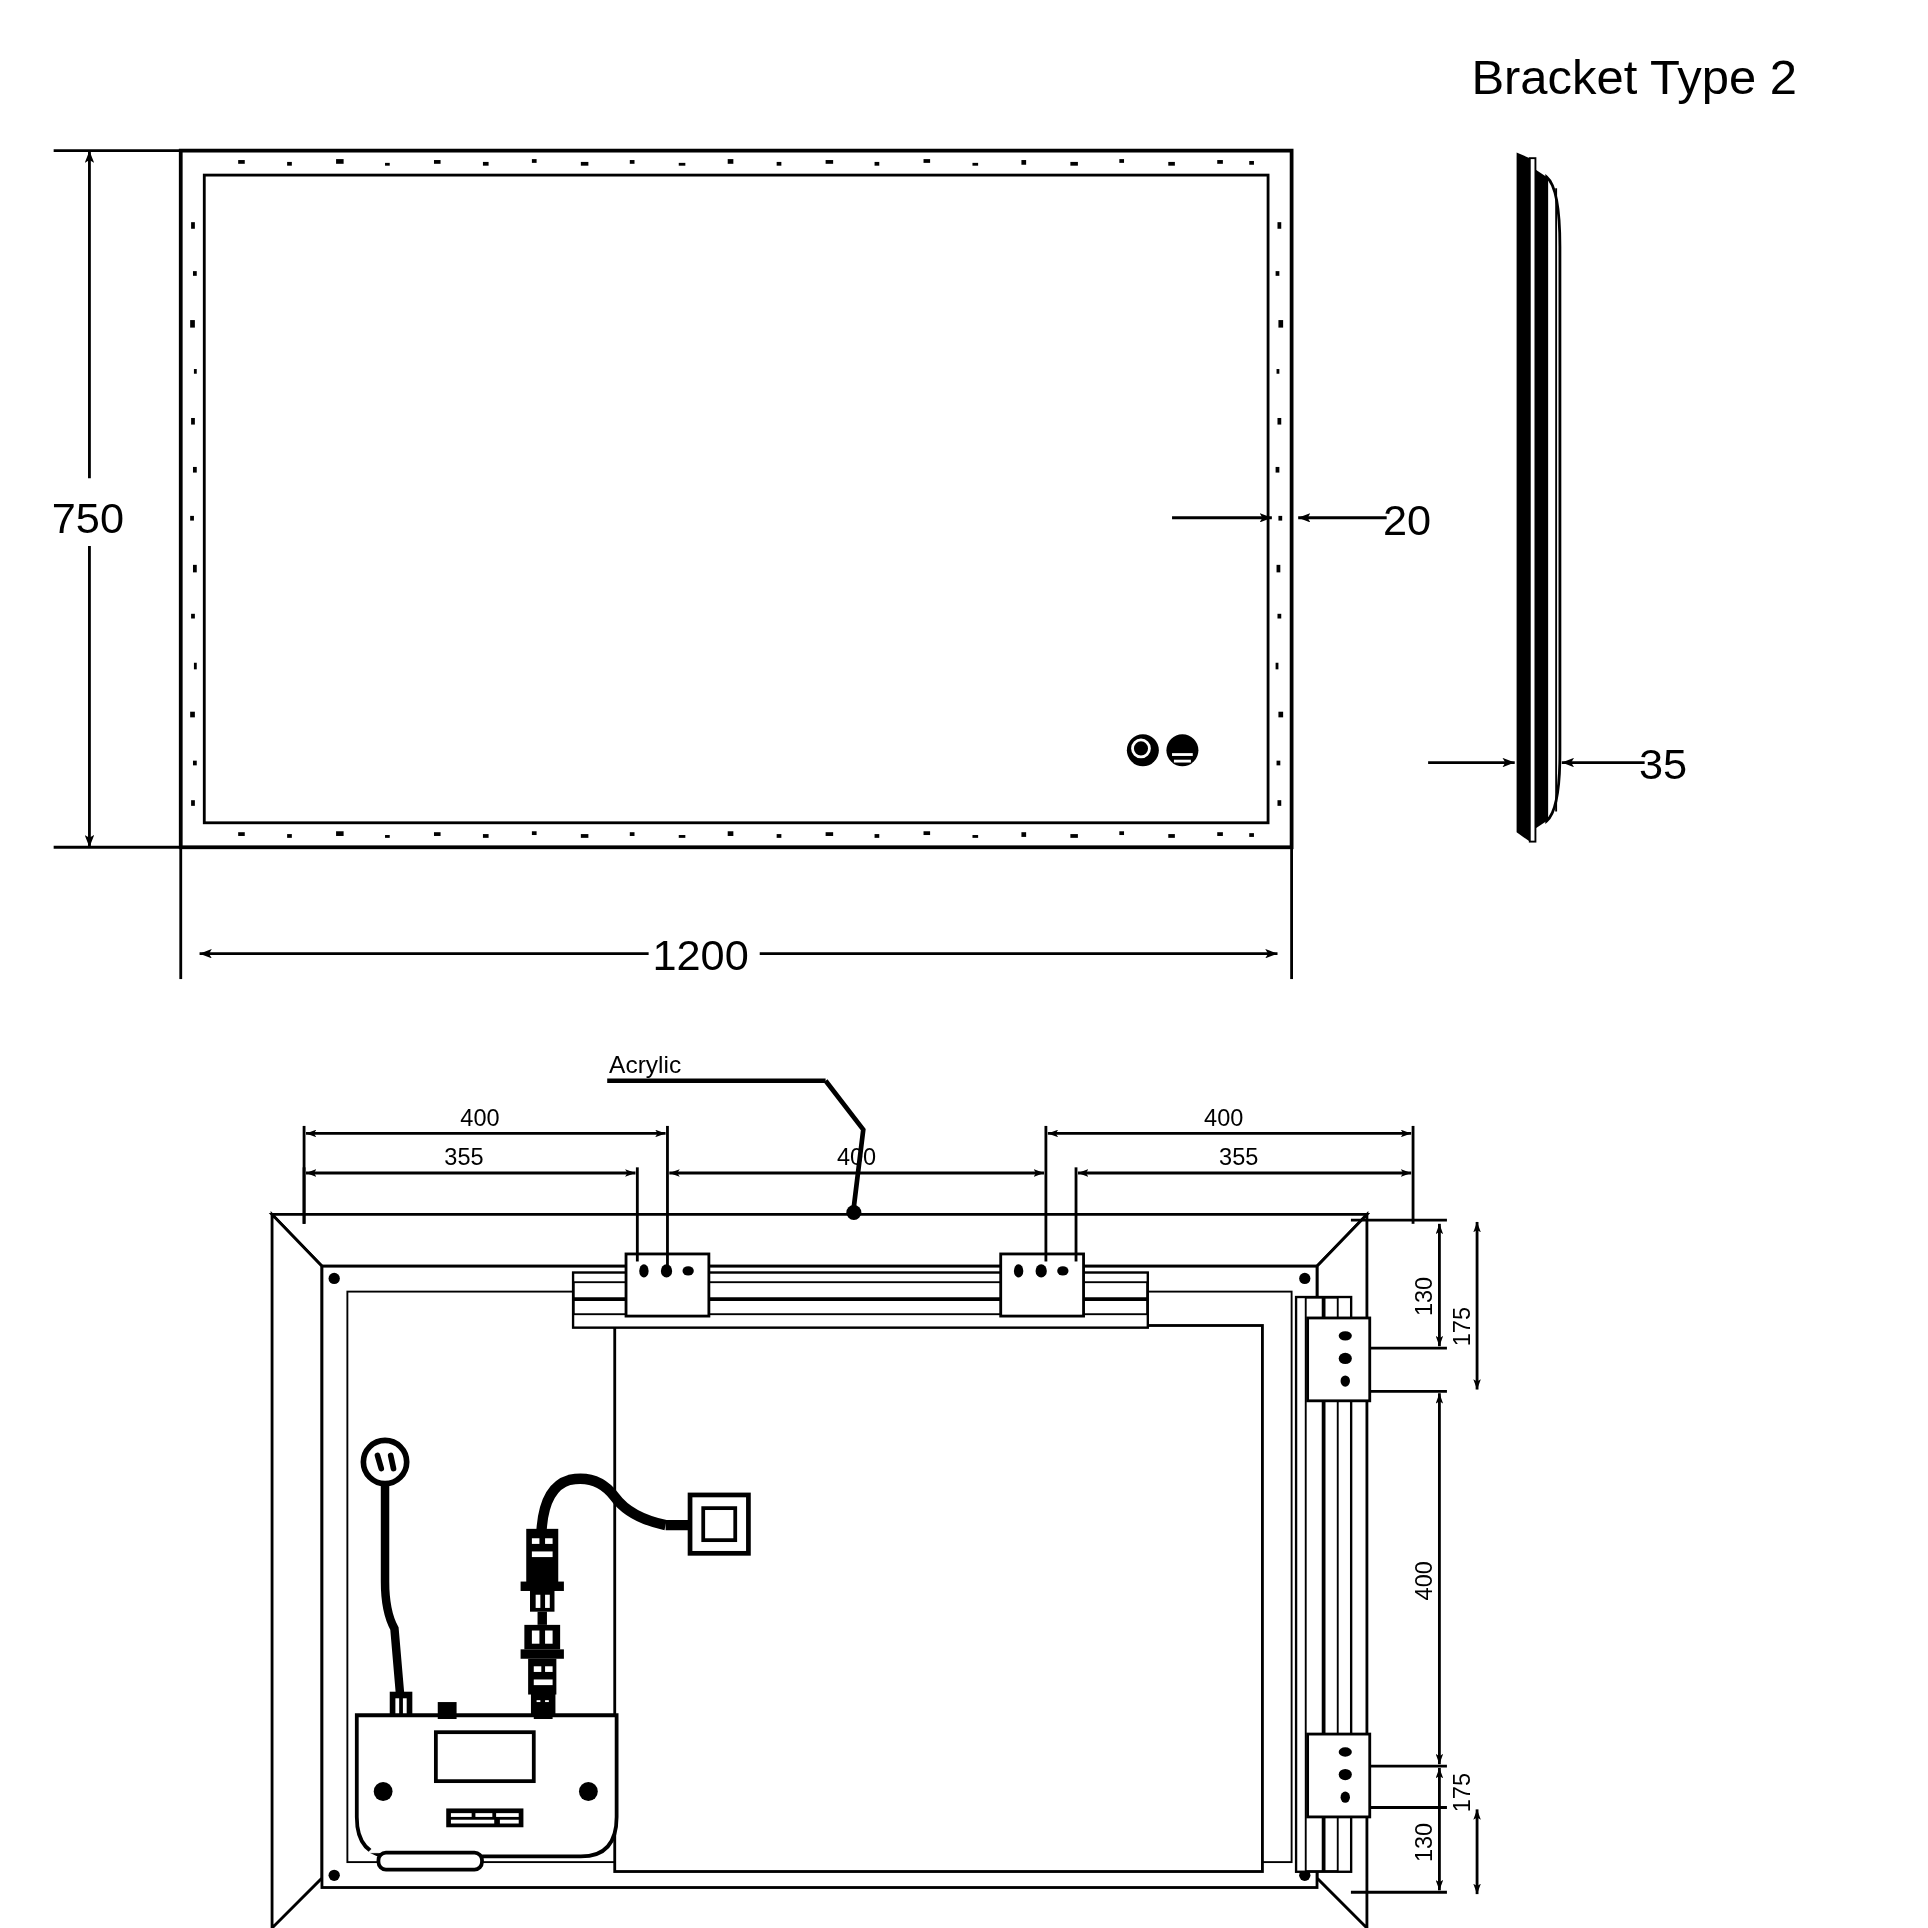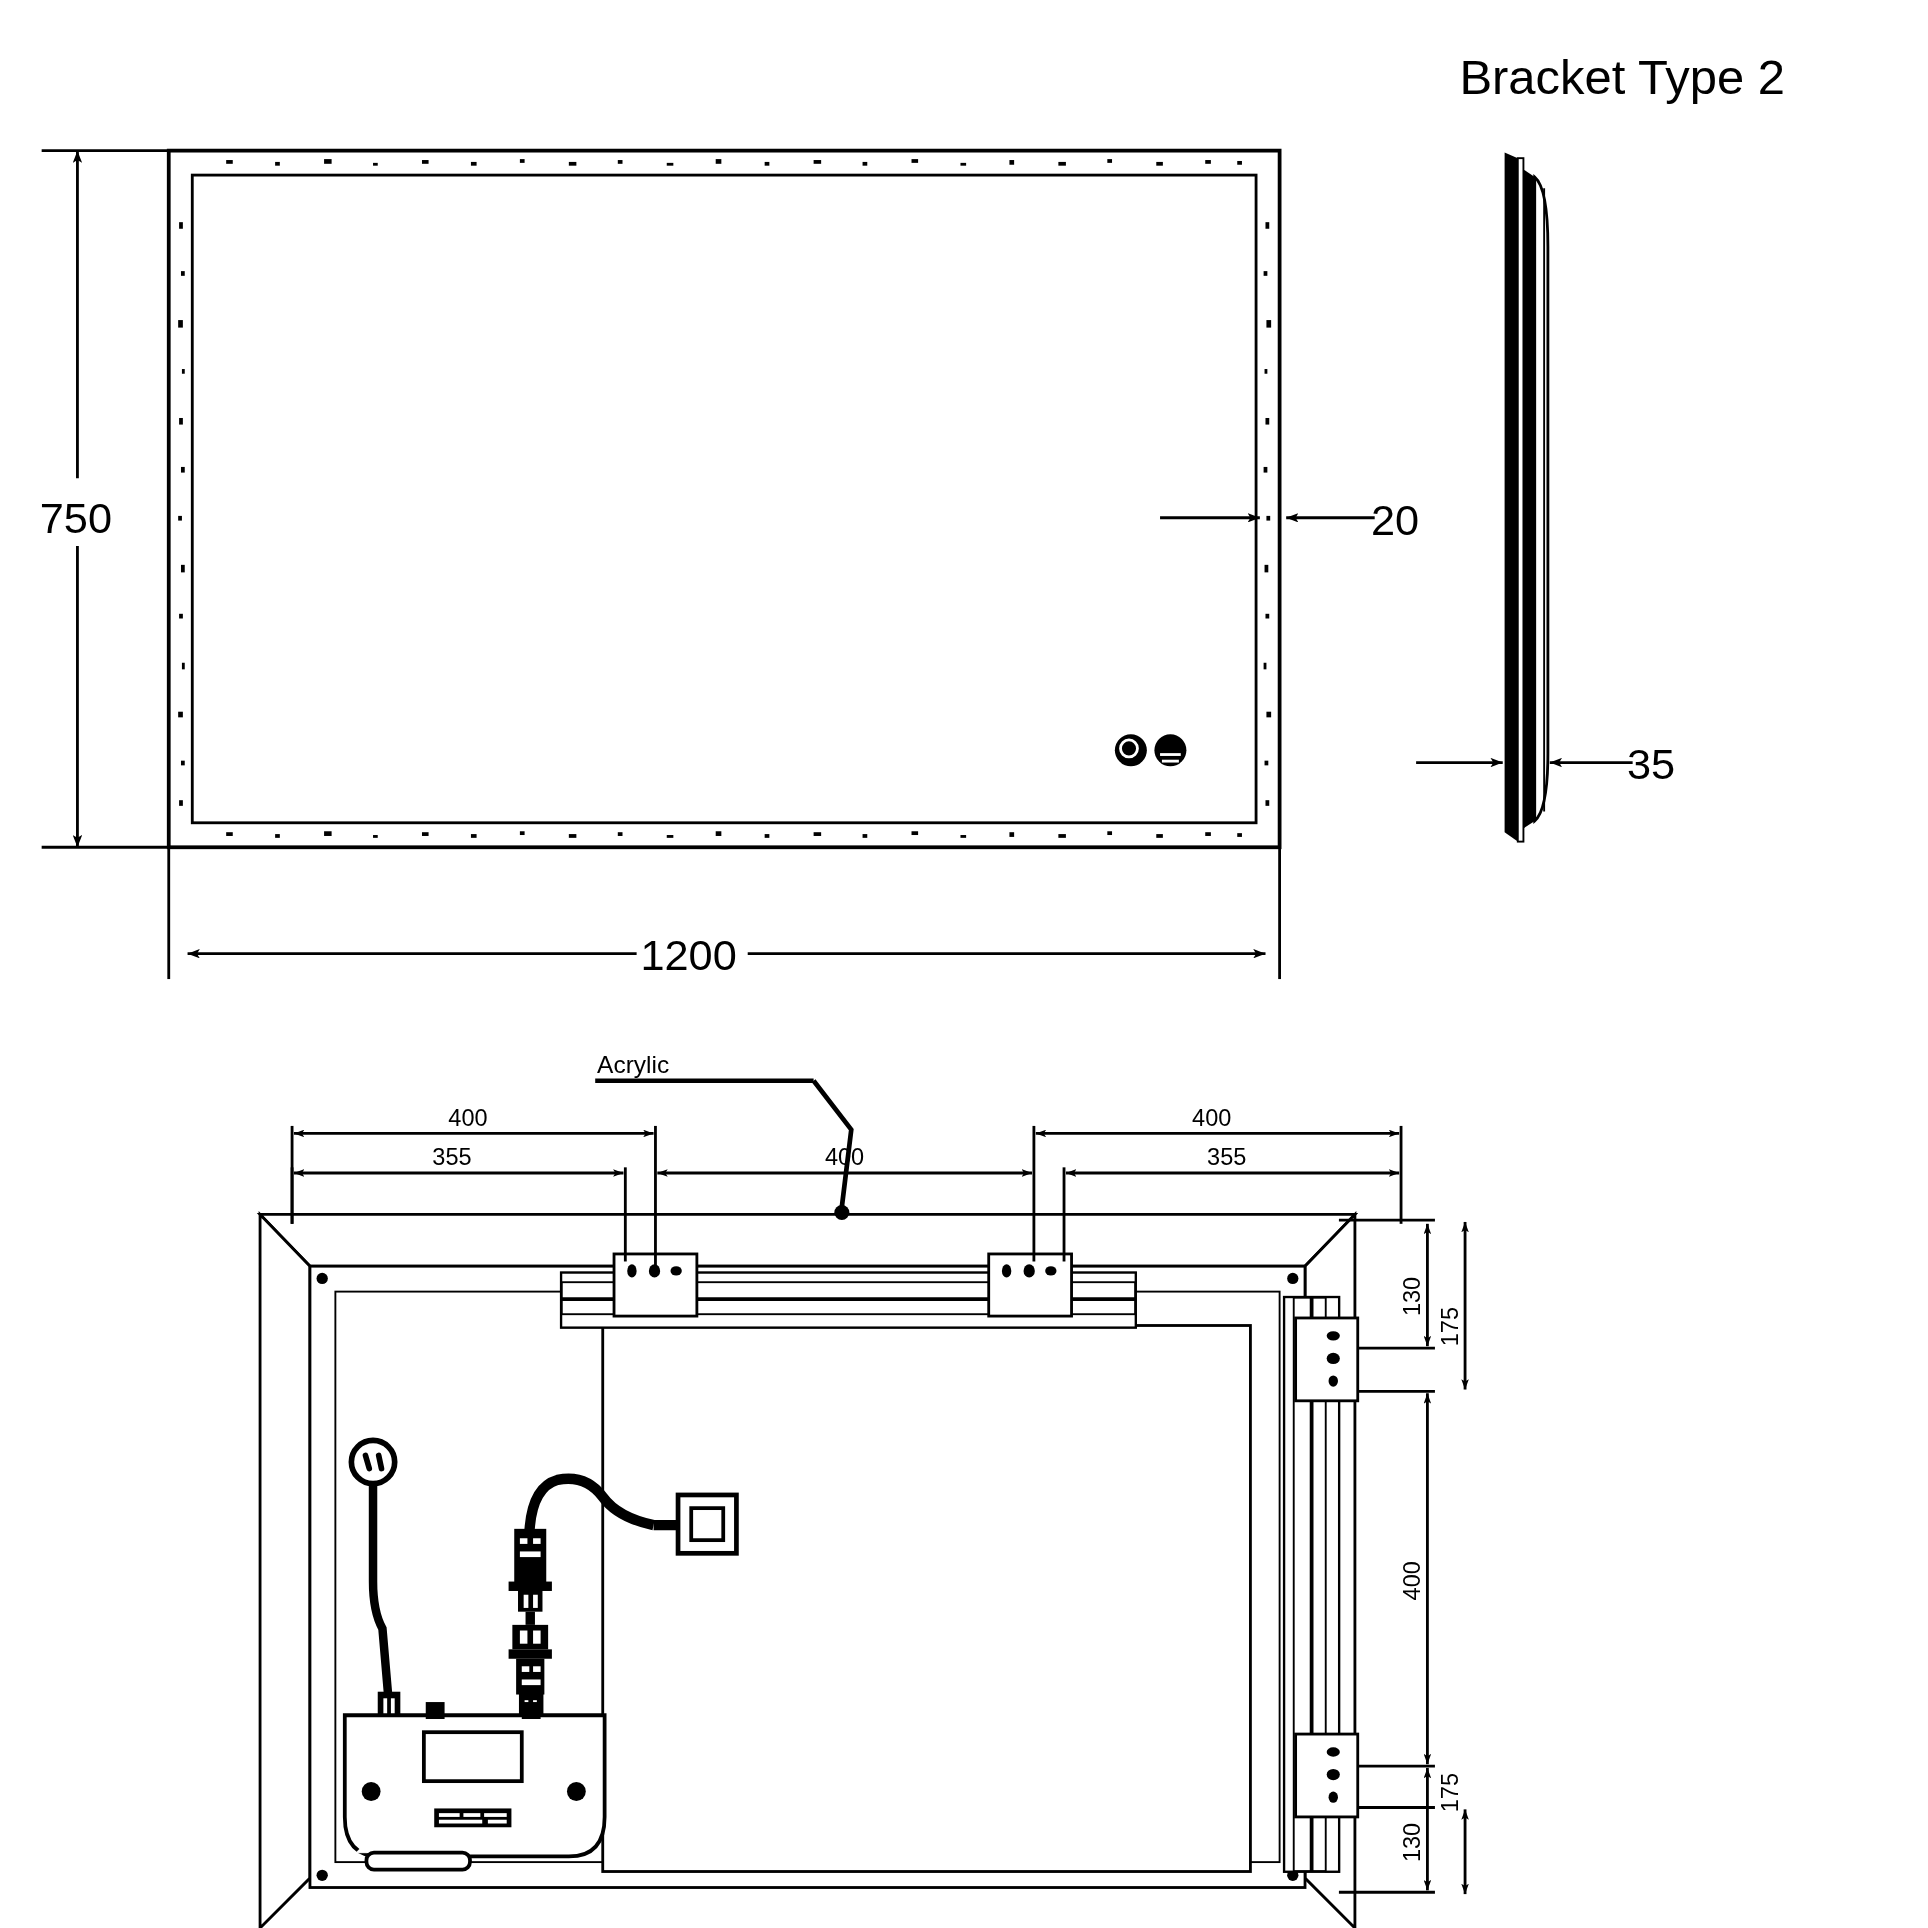--- a/index.html
+++ b/index.html
@@ -4,21 +4,21 @@
 <title>Bracket Type 2 — Technical Drawing</title>
 <style>
   html,body{margin:0;padding:0;background:#ffffff;}
   body{
     width:1928px;height:1928px;
     font-family:"Liberation Sans","DejaVu Sans",sans-serif;
     color:#000;
     overflow:hidden;
     position:relative;
   }
-  #stage{position:absolute;left:4px;top:0;width:1570px;height:1928px;}
+  #stage{position:absolute;left:16px;top:0;width:1570px;height:1928px;}
   svg{display:block;}
   .t{font-family:"Liberation Sans","DejaVu Sans",sans-serif;fill:#000;}
   .title{font-size:52px;}
   .dimbig{font-size:46px;}
   .dimsm{font-size:25px;}
   .lbl{font-size:26px;}
 </style>
 </head>
 <body>
 

